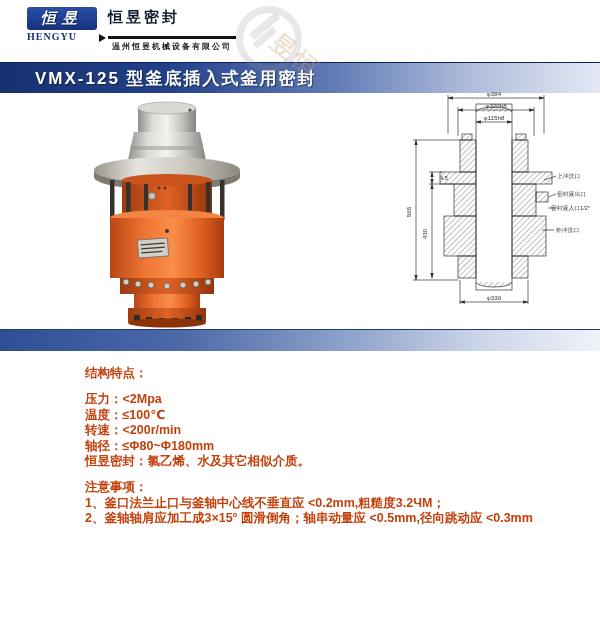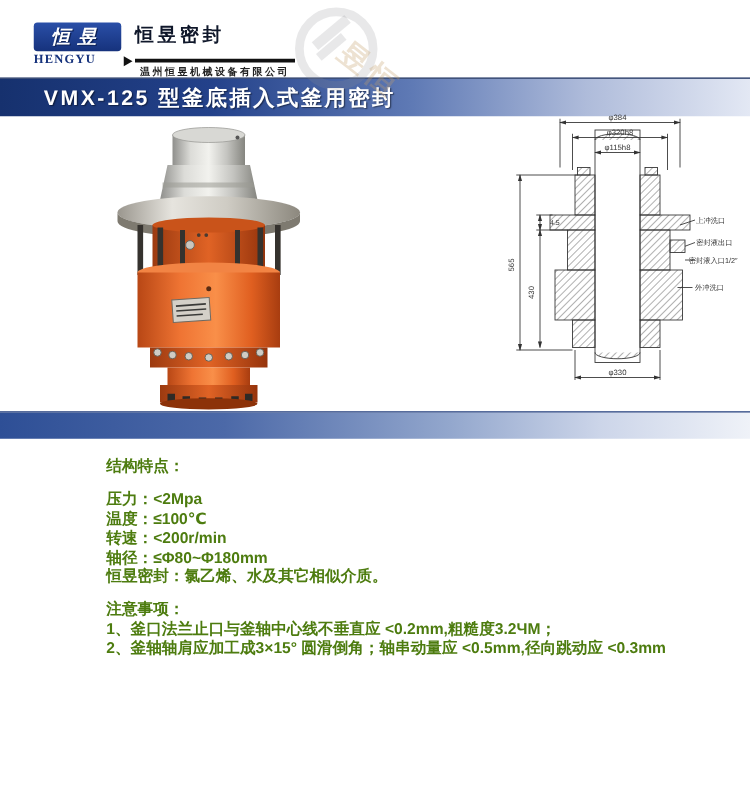--- a/index.html
+++ b/index.html
@@ -2,21 +2,21 @@
 <html><head>
 <meta charset="utf-8">
 <style>
   html,body{margin:0;padding:0;}
   body{
     width:600px;height:628px;position:relative;background:#ffffff;
     font-family:"Liberation Sans","DejaVu Sans",sans-serif;
     overflow:hidden;color:#1a1a1a;
   }
   
-  .header{position:absolute;left:0;top:11px;width:600px;height:62px;background:#fff;}
+  .header{position:absolute;left:0;top:0;width:600px;height:62px;background:#fff;}
   .logo-box{
     position:absolute;left:27px;top:7px;width:70px;height:23px;
     background:linear-gradient(180deg,#2a4fa8,#16327c);border-radius:3px;
     display:flex;align-items:center;justify-content:center;
   }
   .logo-chars{color:#fff;font-weight:700;font-size:15px;letter-spacing:6px;
     font-style:italic;text-shadow:1px 1px 0 #0e2257;}
   .logo-latin{
     position:absolute;left:27px;top:31px;width:70px;text-align:left;
     color:#16327c;font-family:"Liberation Serif",serif;
@@ -63,21 +63,21 @@
     position:absolute;left:0;top:329px;width:600px;height:21px;z-index:1;
     background:linear-gradient(90deg,#2e4f96 0%,#4c69a8 30%,#93a7cd 60%,#ccd5e9 80%,#eff2f8 100%);
     border-top:1px solid #203c7c;
   }
   
   .photo-wrap{position:absolute;left:56px;top:96px;width:240px;height:232px;z-index:2;}
   .drawing-wrap{position:absolute;left:396px;top:90px;width:204px;height:240px;z-index:2;}
   
   .sections{position:absolute;left:85px;top:366px;width:505px;z-index:2;}
   .section{margin-bottom:11px;}
-  .s-head,.s-line{font-size:12.5px;font-weight:700;line-height:15.4px;color:#4d7c0f;white-space:nowrap;}
+  .s-head,.s-line{font-size:12.5px;font-weight:700;line-height:15.4px;color:#c2410c;white-space:nowrap;}
 </style>
 </head>
 <body>
 
 <div class="header">
   <div class="logo-box">
     <span class="logo-chars">恒昱</span>
   </div>
   <div class="logo-latin">HENGYU</div>
   <div class="logo-accent"></div>

